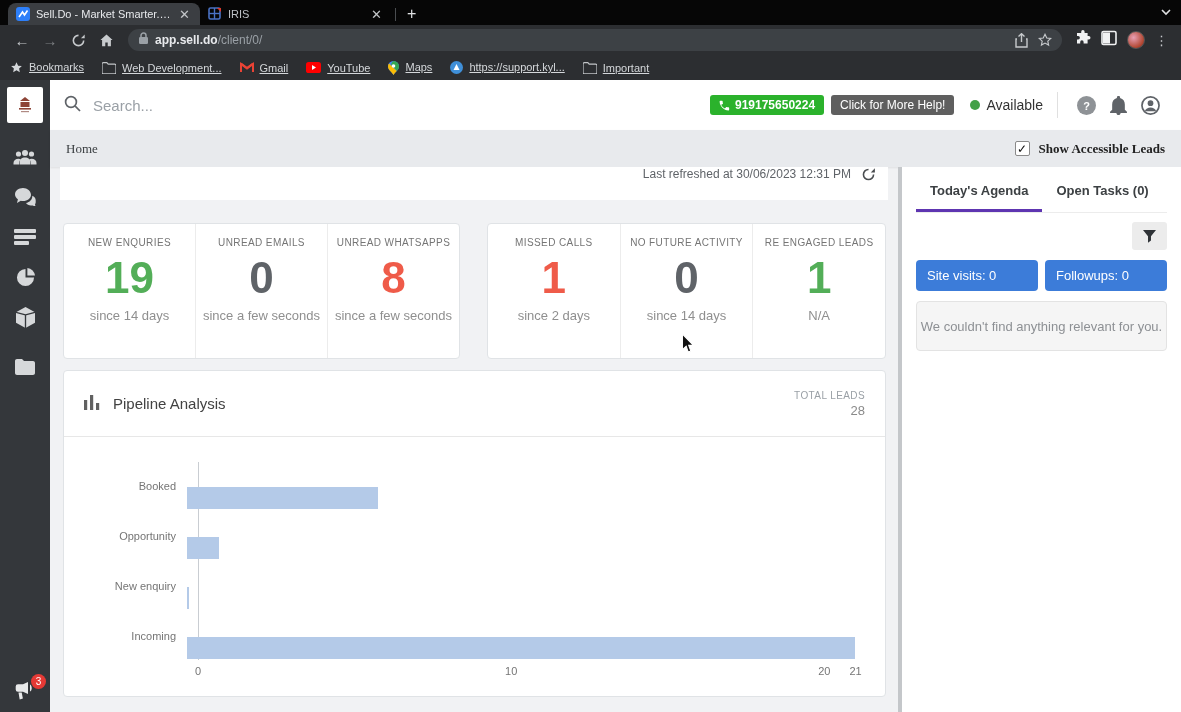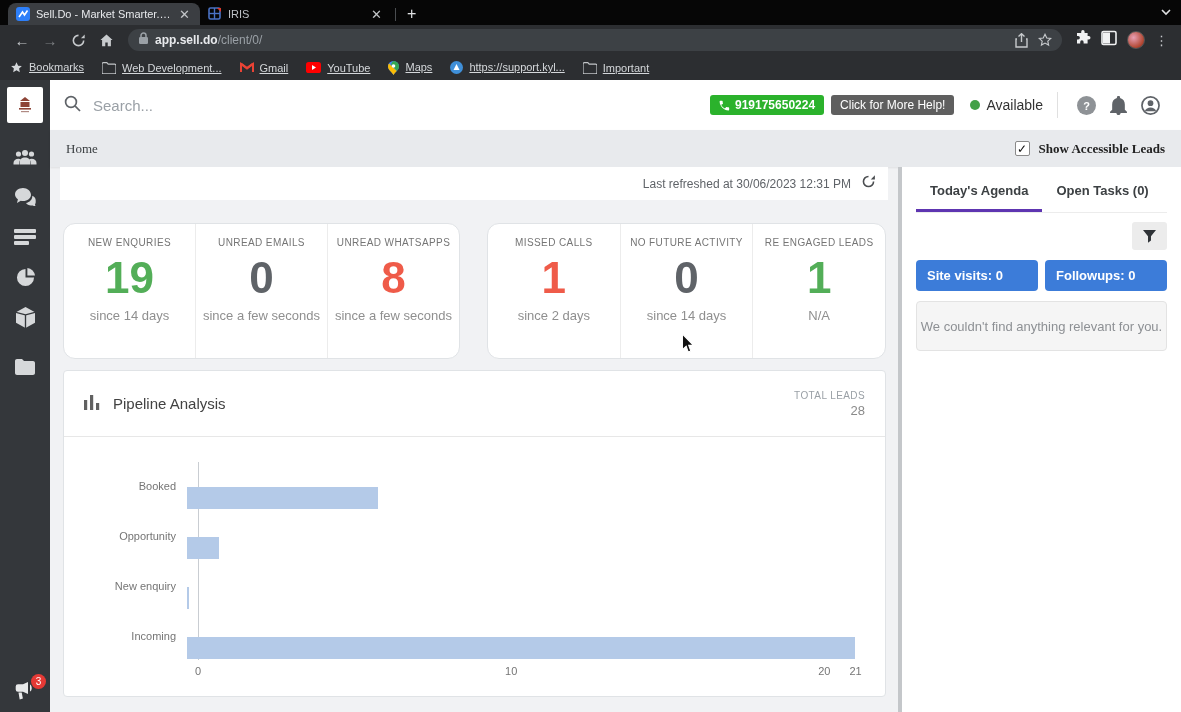--- a/index.html
+++ b/index.html
@@ -59,25 +59,25 @@
   .hdr-ic { margin:0 7px; display:flex; }
 
   .crumb-bar { height:37px; background:#e8eaed; display:flex; align-items:center; padding:0 16px; box-shadow:0 1px 2px rgba(0,0,0,.08);font-family:Liberation Serif, serif; }
   .crumb-title { font-size:13px; color:#3c4043; }
   .crumb-right { margin-left:auto; display:flex; align-items:center; }
   .checkbox { width:15px; height:15px; background:#fff; border:1px solid #8a8a8a; border-radius:2px; display:flex; align-items:center; justify-content:center; font-size:12px; color:#111; line-height:1; margin-right:9px; }
   .chk-label { font-size:13px; color:#222; font-weight:bold; }
 
   .content { flex:1; position:relative; display:flex; min-height:0; }
   .main-col { width:848px; position:relative; flex:0 0 848px; }
-  .refresh-strip { position:absolute; left:10px; top:0; width:828px; height:33px; background:#fff; display:flex; align-items:center; justify-content:flex-end; padding-right:12px; }
+  .refresh-strip { position:absolute; left:10px; top:0; width:828px; height:33px; background:#fff; display:flex; align-items:flex-start; justify-content:flex-end; padding-right:12px; }
   .refresh-text { font-size:12px; color:#5f6368; margin-right:10px; }
 
   .stats-row { position:absolute; left:13px; top:56px; width:823px; display:flex; }
-  .stat-card { background:#fff; border:1px solid #e0e3e6; border-radius:12px; height:136px; display:flex; }
+  .stat-card { background:#fff; border:1px solid #e0e3e6; border-radius:4px; height:136px; display:flex; }
   .stat-card.g1 { width:397px; margin-right:27px; }
   .stat-card.g2 { width:399px; }
   .stat-cell { flex:1; text-align:center; padding-top:13px; }
   .stat-cell + .stat-cell { border-left:1px solid #ececec; }
   .stat-label { font-size:10px; color:#757575; letter-spacing:.4px; }
   .stat-value { font-size:44px; font-weight:700; line-height:60px; }
   .stat-caption { font-size:13px; color:#8f8f8f; }
 
   .pipeline-card { position:absolute; left:13px; top:203px; width:823px; height:327px; background:#fff; border:1px solid #e0e3e6; border-radius:4px; }
   .pipe-header { height:66px; border-bottom:1px solid #e7e7e7; display:flex; align-items:center; padding:0 20px; }
@@ -96,21 +96,21 @@
   .tick { position:absolute; transform:translateX(-50%); font-size:11px; color:#757575; top:5px; }
 
   .panel-divider { width:4px; background:#c4c7ca; flex:0 0 4px; }
   .right-panel { flex:1; background:#fff; padding:6px 14px 0; }
   .ptabs { display:flex; border-bottom:1px solid #ececec; }
   .ptab { font-size:13px; color:#3c4043; font-weight:bold; padding:10px 14px 11px; border-bottom:3px solid transparent; }
   .ptab.active { border-bottom-color:#5e35b1; }
   .filter-row { display:flex; justify-content:flex-end; margin-top:9px; }
   .filter-btn { width:35px; height:28px; background:#ececec; border:none; border-radius:3px; display:flex; align-items:center; justify-content:center; }
   .agenda-btns { display:flex; margin-top:10px; }
-  .btn-blue { flex:1; background:#3c7cd9; color:#fff; border:none; border-radius:4px; height:31px; font-size:13px; font-weight:bold; text-align:left; padding:0 11px; font-family:"Liberation Sans",sans-serif; }
+  .btn-blue { flex:1; background:#3c7cd9; color:#fff; border:none; border-radius:4px; height:31px; font-size:13px; font-weight:normal; text-align:left; padding:0 11px; font-family:"Liberation Sans",sans-serif; }
   .btn-blue + .btn-blue { margin-left:7px; }
   .empty-box { margin-top:10px; background:#f5f5f5; border:1px solid #e3e3e3; border-radius:4px; height:50px; display:flex; align-items:center; justify-content:center; font-size:13px; color:#8d9094; }
 
   .cursor { position:absolute; left:681px; top:333px; z-index:50; pointer-events:none; }
 </style>
 </head>
 <body>
 
 <div class="screen">
 

